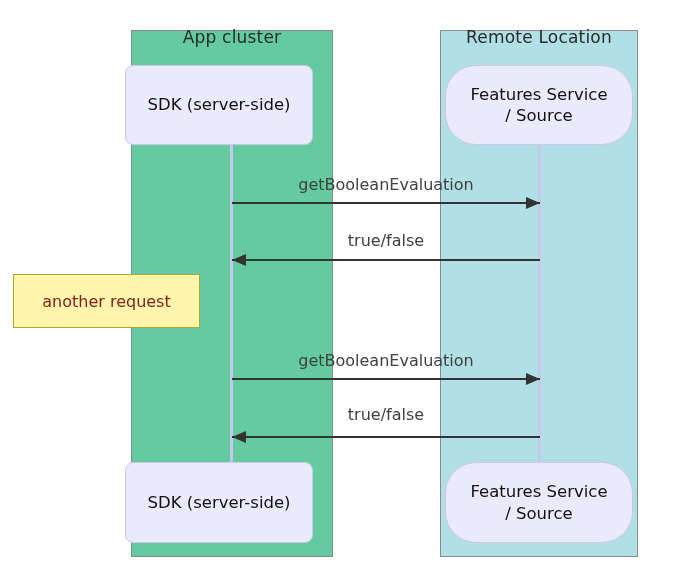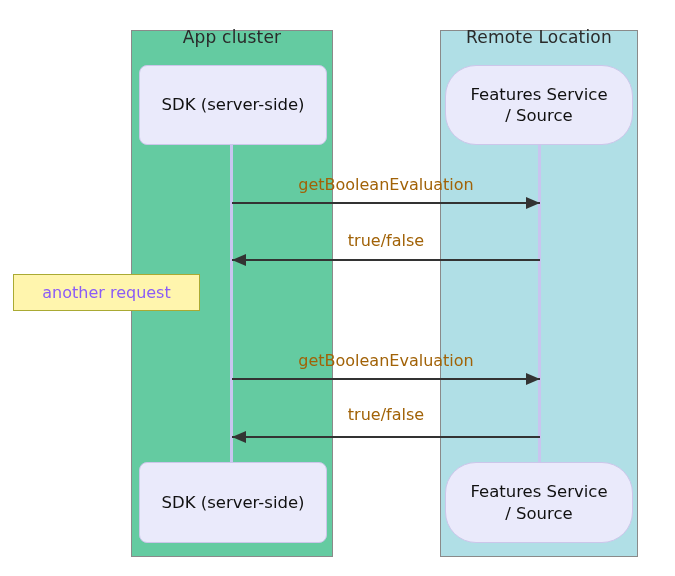--- a/index.html
+++ b/index.html
@@ -19,40 +19,40 @@
   .lifeline{position:absolute;top:145px;height:317px;width:3px;background:#c9c5ef;}
   .lifeline.left{left:230px;}
   .lifeline.right{left:538px;}
   .actor{
     position:absolute;width:188px;box-sizing:border-box;background:#eaeafb;
     border:1px solid #ccc6ea;border-radius:8px;display:flex;align-items:center;justify-content:center;
     font-size:16.5px;color:#111;text-align:center;white-space:pre-line;line-height:1.3;
   }
   .actor.top{top:65px;height:80px;}
   .actor.bottom{top:462px;height:81px;}
-  .actor.col-left{left:139px;text-align:right;}
+  .actor.col-left{left:125px;text-align:right;}
   .actor.col-right{left:445px;border-radius:31px;}
   .msg{position:absolute;left:232px;width:308px;height:2px;}
   .msg .line{position:absolute;left:0;right:0;top:0;height:2px;background:#333333;}
   .msg .head-right{
     position:absolute;right:0;top:-5px;width:0;height:0;
     border-top:6px solid transparent;border-bottom:6px solid transparent;border-left:14px solid #333333;
   }
   .msg .head-left{
     position:absolute;left:0;top:-5px;width:0;height:0;
     border-top:6px solid transparent;border-bottom:6px solid transparent;border-right:14px solid #333333;
   }
   .msg-label{
     position:absolute;left:232px;width:308px;height:22px;line-height:22px;
-    text-align:center;font-size:16px;color:#a16207;
+    text-align:center;font-size:16px;color:#404040;
   }
   .note{
-    position:absolute;left:13px;top:274px;width:187px;height:37px;box-sizing:border-box;
+    position:absolute;left:13px;top:274px;width:187px;height:54px;box-sizing:border-box;
     background:#fff5ad;border:1px solid #aaaa33;display:flex;align-items:center;justify-content:center;
-    font-size:16px;color:#8b5cf6;
+    font-size:16px;color:#7f1d1d;
   }
 </style>
 </head>
 <body>
 
 <div class="canvas">
 
   <div class="region region-app"></div>
   <div class="region region-remote"></div>
 

